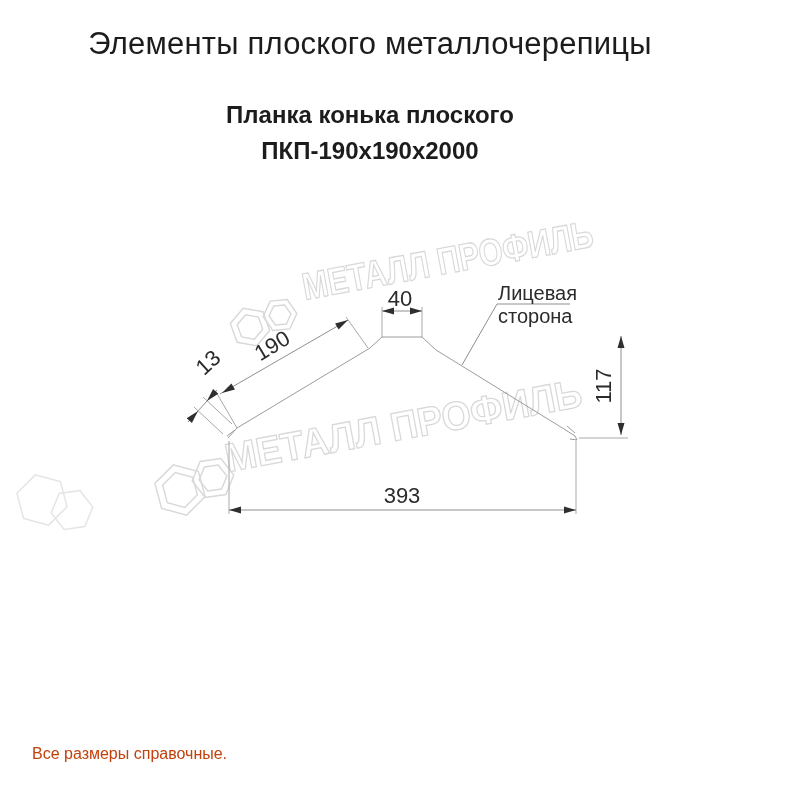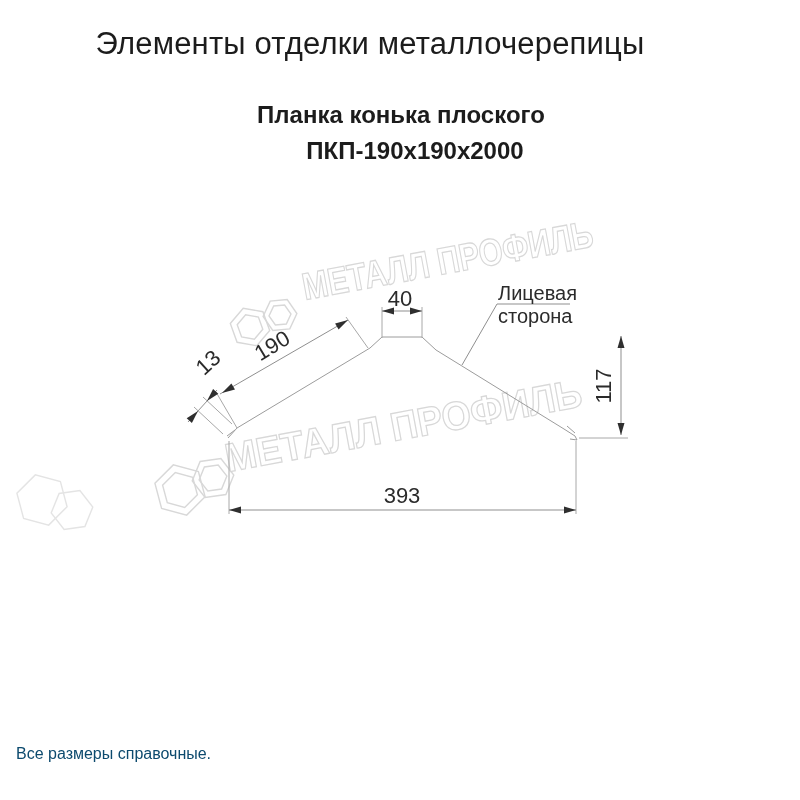--- a/index.html
+++ b/index.html
@@ -5,47 +5,47 @@
   html,body{margin:0;padding:0;background:#ffffff;}
   .page{
     position:relative;
     width:800px;height:800px;
     background:#ffffff;
     font-family:"Liberation Sans",sans-serif;
     overflow:hidden;
   }
   .hdr{position:absolute;left:0;width:740px;text-align:center;color:#1c1c1c;}
   .title{top:26px;font-size:31px;font-weight:400;letter-spacing:0.2px;}
-  .subtitle{top:101px;font-size:24px;font-weight:700;padding-left:31px;}
-  .code{top:137px;font-size:24px;font-weight:700;padding-left:45px;}
+  .subtitle{top:101px;font-size:24px;font-weight:700;}
+  .code{top:137px;font-size:24px;font-weight:700;}
   .drawing-svg{position:absolute;left:0;top:0;width:800px;height:800px;}
   .footer{
-    position:absolute;left:16px;top:743px;
-    font-size:16px;line-height:21px;color:#0c4a6e;
+    position:absolute;left:32px;top:743px;
+    font-size:16px;line-height:21px;color:#c2410c;
   }
   
   .pline{fill:none;stroke:#9c9c9c;stroke-width:1;}
   .eline{fill:none;stroke:#a8a8a8;stroke-width:1;}
   .dline{fill:none;stroke:#8f8f8f;stroke-width:1;}
   .arr{fill:#2f2f2f;stroke:none;}
   .dimtxt{font-family:"Liberation Sans",sans-serif;font-size:22px;fill:#2b2b2b;}
   .lbltxt{font-family:"Liberation Sans",sans-serif;font-size:20px;fill:#2b2b2b;}
   .wm-txt{
     font-family:"Liberation Sans",sans-serif;font-weight:700;
     fill:#ffffff;stroke:#d8d8d8;stroke-width:1.3px;
   }
   .wm-hex{fill:none;stroke:#d8d8d8;stroke-width:1.4;}
   .wm-hex-faint{fill:none;stroke:#e4e4e4;stroke-width:1.4;}
 </style>
 </head>
 <body>
 
 <div class="page">
 
-  <div class="hdr title">Элементы отделки металлочерепицы</div>
+  <div class="hdr title">Элементы плоского металлочерепицы</div>
   <div class="hdr subtitle">Планка конька плоского</div>
   <div class="hdr code">ПКП-190x190x2000</div>
 
   <svg class="drawing-svg" viewBox="0 0 800 800" xmlns="http://www.w3.org/2000/svg">
 
     <g>
       <g>
         <polygon class="wm-hex" points="269.7,330.5 256.8,345.8 237.1,342.3 230.3,323.5 243.2,308.2 262.9,311.7"></polygon>
         <polygon class="wm-hex" points="262.8,329.3 254.4,339.2 241.6,337.0 237.2,324.7 245.6,314.8 258.4,317.0"></polygon>
         <polygon class="wm-hex" points="296.9,313.5 289.8,328.9 272.8,330.4 263.1,316.5 270.2,301.1 287.2,299.6"></polygon>

